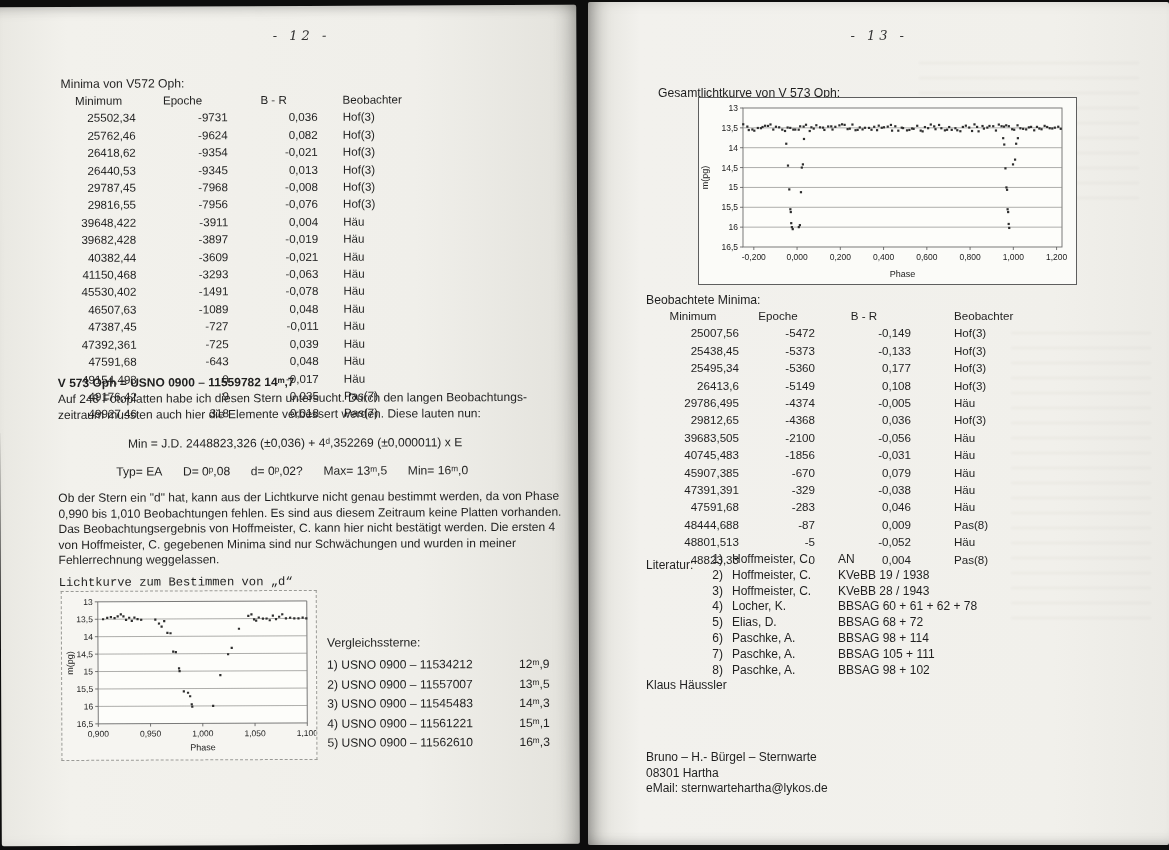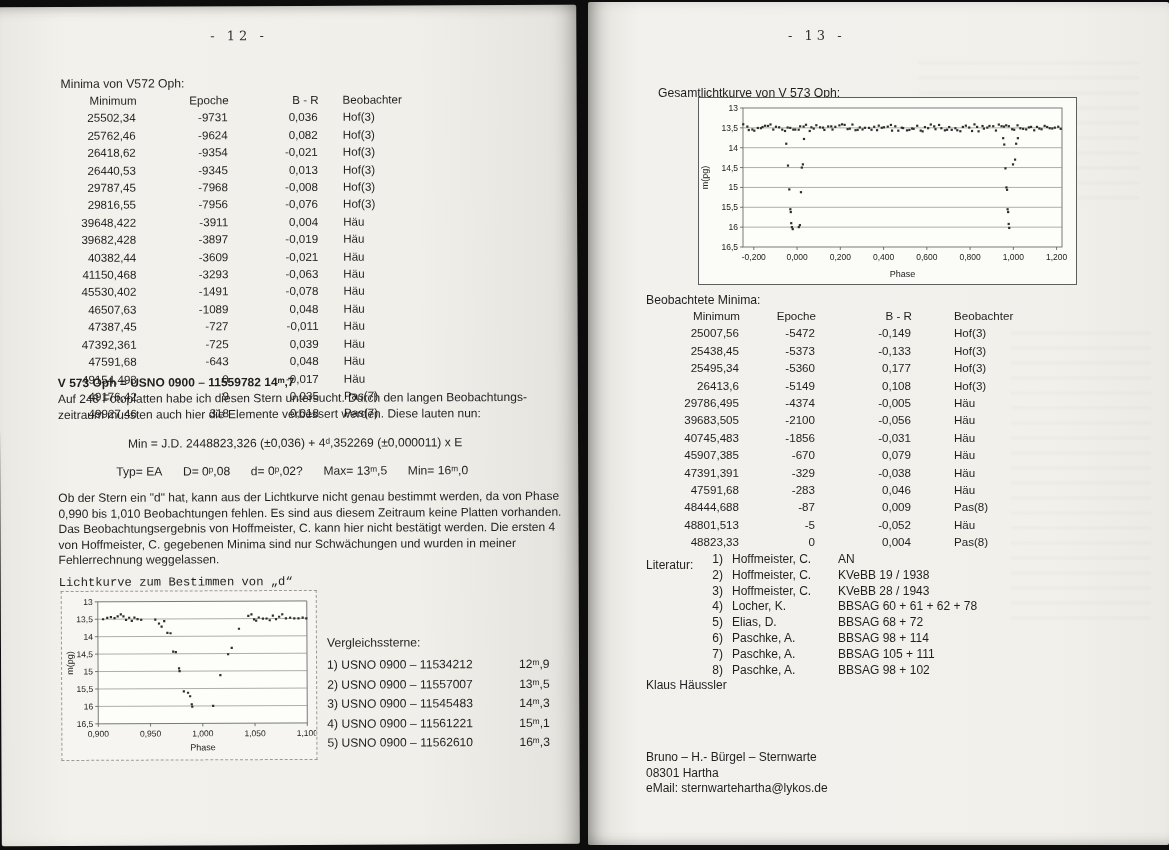--- a/index.html
+++ b/index.html
@@ -7,24 +7,24 @@
        font-family:"Liberation Sans","DejaVu Sans",sans-serif;color:#1f1f1f;}
   .page{position:absolute;border-radius:2px;}
   .page-left{left:0;top:6px;width:578px;height:839px;transform:rotate(-0.25deg);transform-origin:50% 50%;
     background:linear-gradient(90deg,#e9e8e2,#f2f1ec 12%,#f0efea 72%,#e3e2dc);
     box-shadow:inset -16px 0 22px -14px rgba(0,0,0,.4), inset 0 10px 14px -10px rgba(0,0,0,.25);}
   .page-right{left:588px;top:2px;width:581px;height:843px;
     background:linear-gradient(90deg,#e2e1db,#f2f1ed 9%,#f1f0eb 80%,#ebeae5);
     box-shadow:inset 14px 0 20px -12px rgba(0,0,0,.5), inset 0 -10px 14px -10px rgba(0,0,0,.2);}
   .abs{position:absolute;}
   .pageno{font-family:"DejaVu Serif","Liberation Serif",serif;font-size:13px;letter-spacing:4px;
-          text-align:left;width:120px;color:#333;}
+          text-align:right;width:120px;color:#333;font-style:italic;}
   .sec-title{font-size:12.2px;}
   .doc-table{border-collapse:collapse;font-size:11.6px;}
-  .doc-table th{font-weight:normal;text-align:right;padding:0 0 1px 0;}
+  .doc-table th{font-weight:normal;text-align:center;padding:0 0 1px 0;}
   .doc-table td,.doc-table th{line-height:15.4px;white-space:nowrap;}
   .doc-table td:nth-child(1),.doc-table td:nth-child(2),.doc-table td:nth-child(3){text-align:right;}
   .tableL td:nth-child(1),.tableL th:nth-child(1){width:74px;}
   .tableL td:nth-child(2),.tableL th:nth-child(2){width:90px;}
   .tableL td:nth-child(3),.tableL th:nth-child(3){width:88px;}
   .tableL td:nth-child(4),.tableL th:nth-child(4){text-align:left;padding-left:24px;width:92px;}
   .tableR td:nth-child(1),.tableR th:nth-child(1){width:92px;}
   .tableR td:nth-child(2),.tableR th:nth-child(2){width:74px;}
   .tableR td:nth-child(3),.tableR th:nth-child(3){width:94px;}
   .tableR td:nth-child(4),.tableR th:nth-child(4){text-align:left;padding-left:42px;width:130px;}
@@ -539,20 +539,26 @@
           <td>0,108</td>
           <td>Hof(3)</td>
         </tr>
         <tr>
           <td>29786,495</td>
           <td>-4374</td>
           <td>-0,005</td>
           <td>Häu</td>
         </tr>
         <tr>
+          <td>29812,65</td>
+          <td>-4368</td>
+          <td>0,036</td>
+          <td>Hof(3)</td>
+        </tr>
+        <tr>
           <td>39683,505</td>
           <td>-2100</td>
           <td>-0,056</td>
           <td>Häu</td>
         </tr>
         <tr>
           <td>40745,483</td>
           <td>-1856</td>
           <td>-0,031</td>
           <td>Häu</td>

